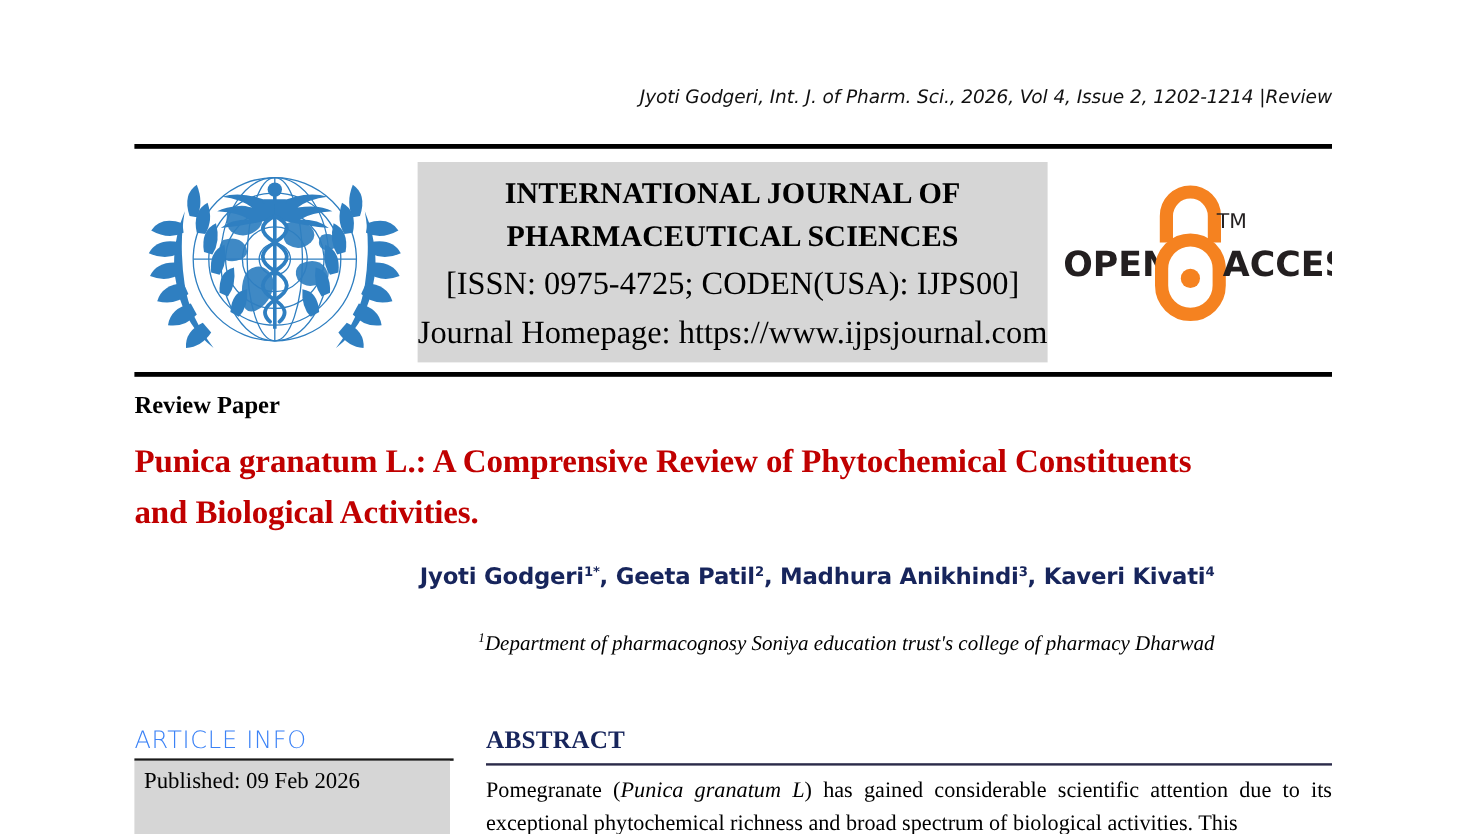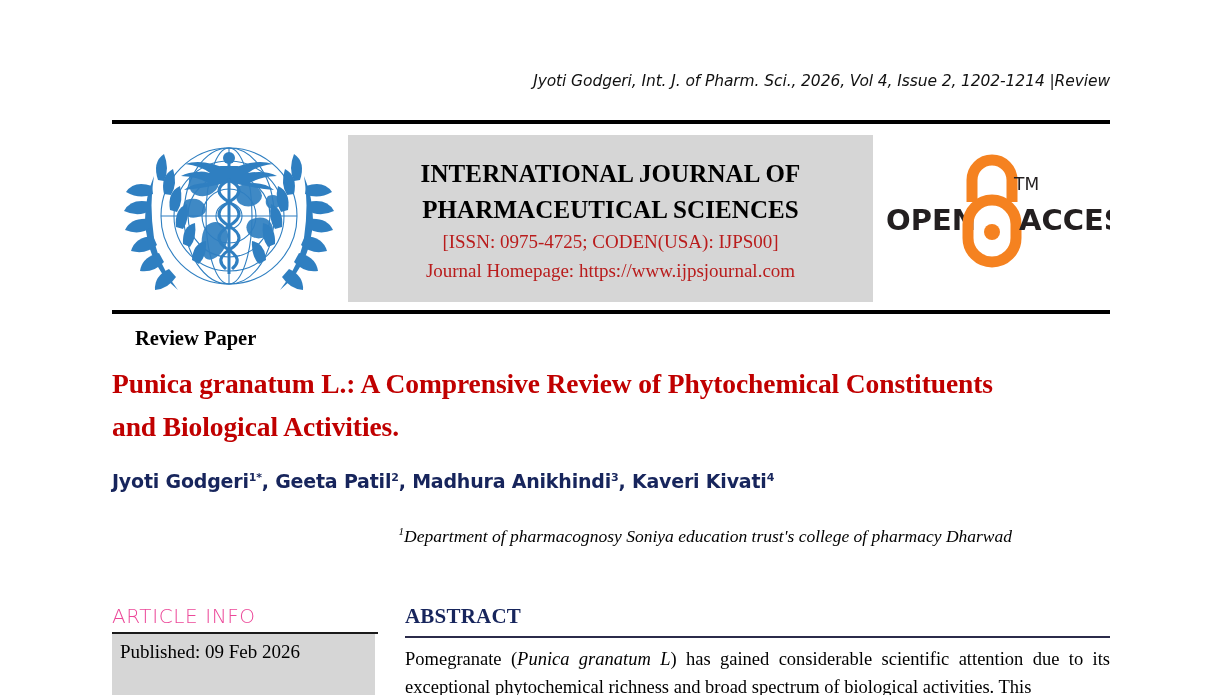--- a/index.html
+++ b/index.html
@@ -91,45 +91,44 @@
     font-family: "Liberation Serif", serif;
     font-weight: bold;
     font-size: 25px;
     line-height: 1.45;
     text-align: center;
     letter-spacing: 0.1px;
     color: #000;
   }
   .journal-sub {
     font-family: "Liberation Serif", serif;
-    font-size: 19px;
+    font-size: 27px;
     line-height: 1.5;
     text-align: center;
-    color: #b91c1c;
+    color: #000000;
   }
 
   .oa-wrap {
     position: absolute;
     left: 770px;
     top: 26px;
     width: 228px;
     height: 120px;
   }
   .oa-wrap svg { display: block; }
 
   
   .review-label {
     position: absolute;
     left: 112px;
     top: 327px;
     font-family: "Liberation Serif", serif;
     font-weight: bold;
     font-size: 20.5px;
     color: #000;
-    margin-left: 23px;
   }
 
   
   .art-title {
     position: absolute;
     left: 112px;
     top: 362px;
     width: 890px;
     font-family: Liberation Serif, serif;
     font-weight: bold;
@@ -144,20 +143,21 @@
     position: absolute;
     left: 112px;
     top: 470px;
     width: 900px;
     font-family: "DejaVu Sans", sans-serif;
     font-weight: bold;
     font-size: 19px;
     color: #17255c;
     letter-spacing: -0.2px;
     white-space: nowrap;
+    text-align: right;
   }
   .authors sup {
     font-size: 11px;
     vertical-align: super;
     line-height: 0;
   }
 
   
   .affil {
     position: absolute;
@@ -183,21 +183,21 @@
     position: absolute;
     left: 112px;
     top: 604px;
     width: 268px;
   }
   .info-heading {
     font-family: "DejaVu Sans", sans-serif;
     font-weight: 300;
     font-size: 20px;
     letter-spacing: 0.6px;
-    color: #ec4899;
+    color: #3b82f6;
     line-height: 1.25;
   }
   .info-divider {
     margin-top: 3px;
     width: 266px;
     height: 2px;
     background: #1a1a1a;
   }
   .info-box {
     margin-top: 0px;

